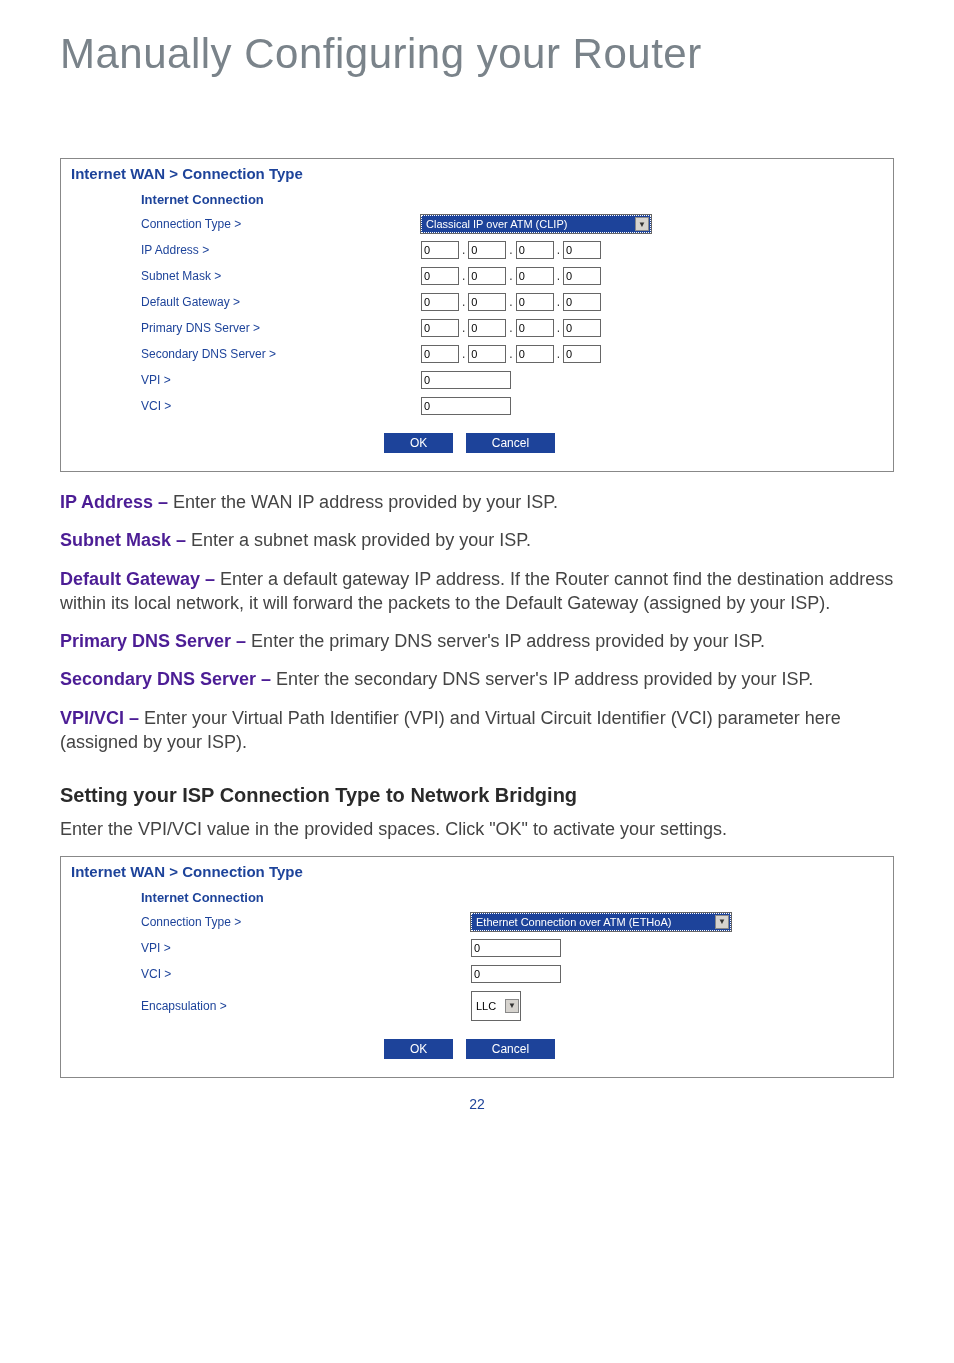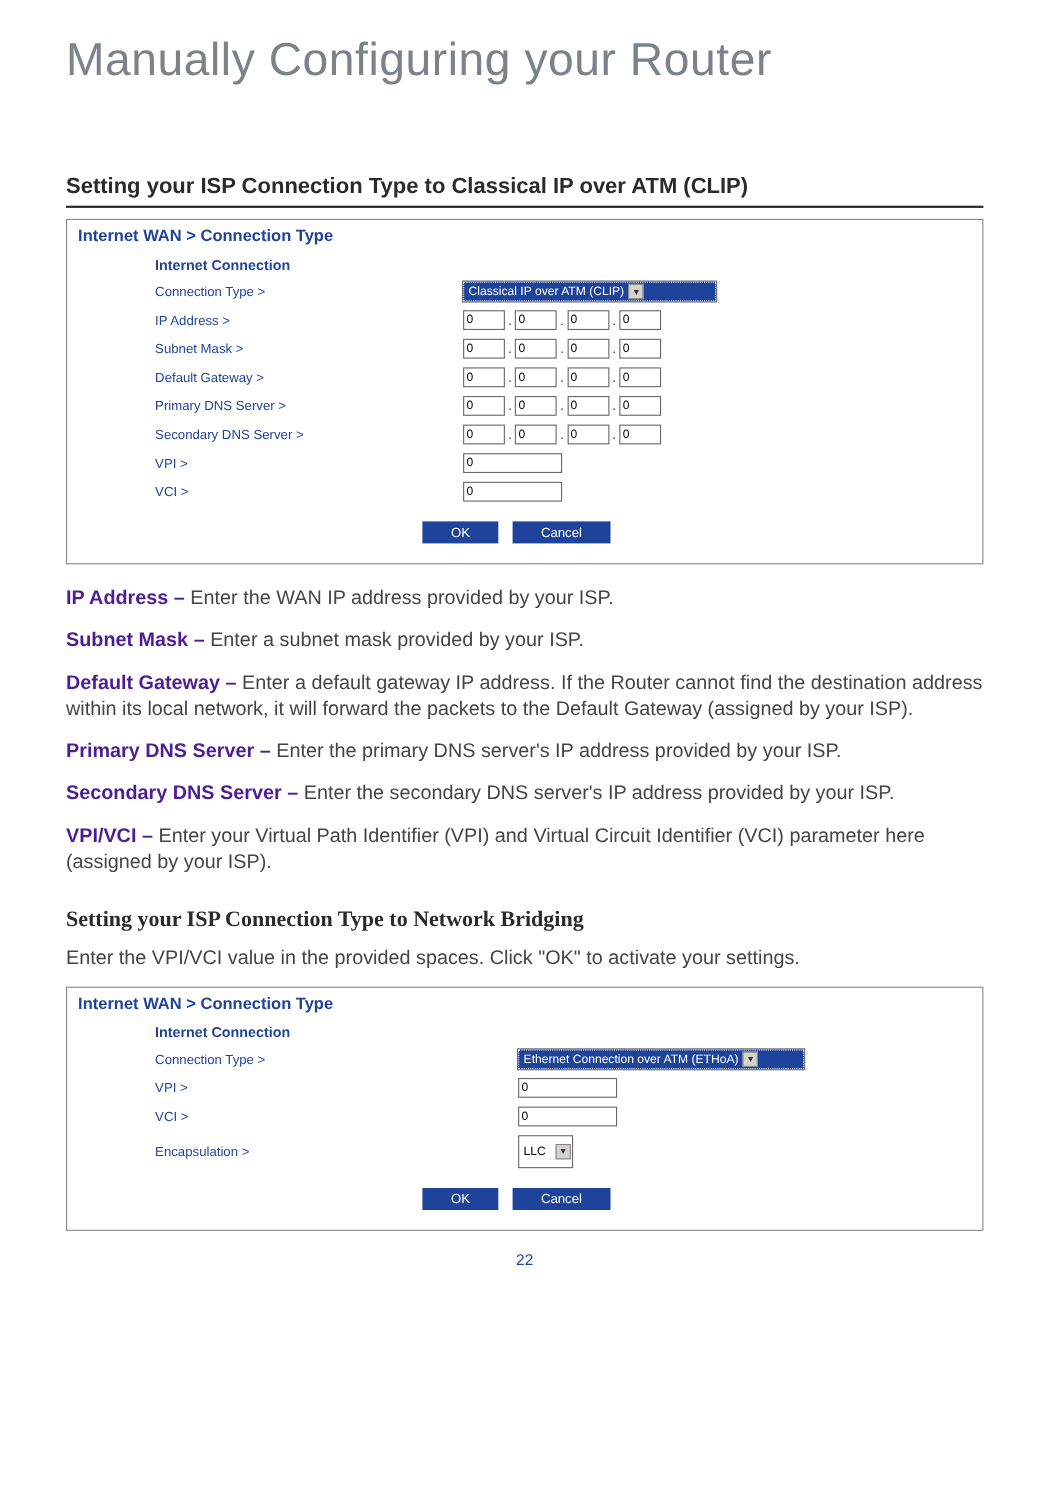--- a/index.html
+++ b/index.html
@@ -80,20 +80,21 @@
   .select-like {
     display: inline-flex;
     align-items: center;
     border: 1px solid #1d439a;
     background: #1d439a;
     color: #fff;
     font-size: 11px;
     height: 18px;
     padding: 0 1px 0 4px;
     min-width: 230px;
+    justify-content: space-between;
     border: 1px dotted #fff;
     outline: 1px solid #666;
   }
   .select-like-arrow {
     background: #d6d3ce;
     color: #333;
     width: 14px;
     height: 14px;
     display: inline-flex;
     align-items: center;
@@ -133,36 +134,35 @@
     line-height: 1.35;
     margin-bottom: 14px;
   }
   .para b { color: #4c1d95; }
   .sub-heading {
     font-size: 20px;
     font-weight: bold;
     color: #2a2a2a;
     margin-top: 30px;
     margin-bottom: 10px;
-    font-family: Liberation Serif, serif;
+    font-family: Liberation Sans, sans-serif;
   }
   .page-num {
     text-align: center;
     color: #1d439a;
     font-size: 14px;
     margin-top: 6px;
   }
 </style>
 </head>
 <body>
 
 <div class="page">
   <h1 class="title-main">Manually Configuring your Router</h1>
 
-  <h2 class="section-heading">Setting your ISP Connection Type to Classical IP over ATM (CLIP)</h2>
 
   <div class="panel">
     <div class="breadcrumb">Internet WAN &gt; Connection Type</div>
     <div class="form-area">
       <div class="sub-head">Internet Connection</div>
 
       <div class="form-row">
         <div class="form-label">Connection Type &gt;</div>
         <div class="select-like">
           <span>Classical IP over ATM (CLIP)</span>

